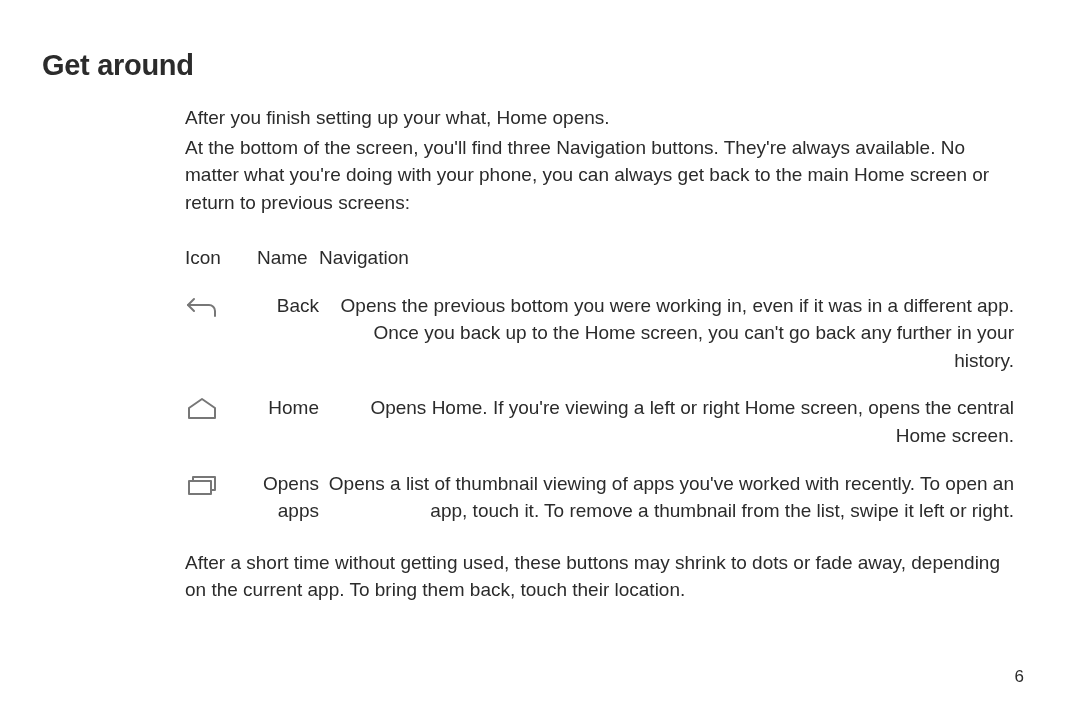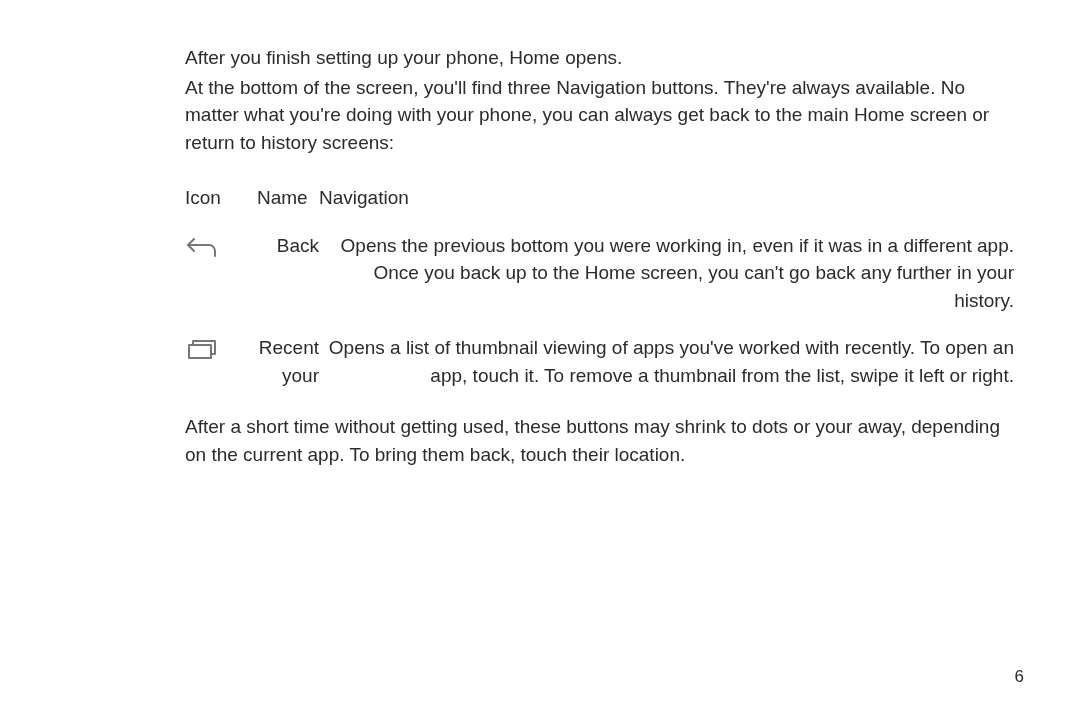--- a/index.html
+++ b/index.html
@@ -63,25 +63,26 @@
       bottom: 30px;
       right: 56px;
       font-size: 17px;
     }
   </style>
 </head>
 <body>
 
 <div class="page">
 
+  <h1 class="title">Get around</h1>
 
   <div class="body-indent">
 
-    <p class="lead">After you finish setting up your phone, Home opens.</p>
-    <p class="intro">At the bottom of the screen, you'll find three Navigation buttons. They're always available. No matter what you're doing with your phone, you can always get back to the main Home screen or return to history screens:</p>
+    <p class="lead">After you finish setting up your what, Home opens.</p>
+    <p class="intro">At the bottom of the screen, you'll find three Navigation buttons. They're always available. No matter what you're doing with your phone, you can always get back to the main Home screen or return to previous screens:</p>
 
     <table class="nav-table">
       <thead>
         <tr>
           <th class="col-icon">Icon</th>
           <th class="col-name">Name</th>
           <th class="col-desc">Navigation</th>
         </tr>
       </thead>
       <tbody>
@@ -94,30 +95,41 @@
               </svg>
             </span>
           </td>
           <td class="col-name">Back</td>
           <td class="col-desc">Opens the previous bottom you were working in, even if it was in a different app. Once you back up to the Home screen, you can't go back any further in your history.</td>
         </tr>
         <tr>
           <td class="col-icon icon-cell">
             <span>
               <svg width="34" height="26" viewBox="0 0 34 26" stroke="#777" stroke-width="2" fill="none" stroke-linecap="round" stroke-linejoin="round">
+                <path d="M4 22 V12 L17 3 L30 12 V22 Z"></path>
+              </svg>
+            </span>
+          </td>
+          <td class="col-name">Home</td>
+          <td class="col-desc">Opens Home. If you're viewing a left or right Home screen, opens the central Home screen.</td>
+        </tr>
+        <tr>
+          <td class="col-icon icon-cell">
+            <span>
+              <svg width="34" height="26" viewBox="0 0 34 26" stroke="#777" stroke-width="2" fill="none" stroke-linecap="round" stroke-linejoin="round">
                 <rect x="4" y="9" width="22" height="13"></rect>
                 <polyline points="8,9 8,5 30,5 30,18 26,18"></polyline>
               </svg>
             </span>
           </td>
-          <td class="col-name">Recent your</td>
+          <td class="col-name">Opens apps</td>
           <td class="col-desc">Opens a list of thumbnail viewing of apps you've worked with recently. To open an app, touch it. To remove a thumbnail from the list, swipe it left or right.</td>
         </tr>
       </tbody>
     </table>
 
-    <p class="outro">After a short time without getting used, these buttons may shrink to dots or your away, depending on the current app. To bring them back, touch their location.</p>
+    <p class="outro">After a short time without getting used, these buttons may shrink to dots or fade away, depending on the current app. To bring them back, touch their location.</p>
 
   </div>
 
   <div class="page-number">6</div>
 
 </div>
 
 </body></html>

